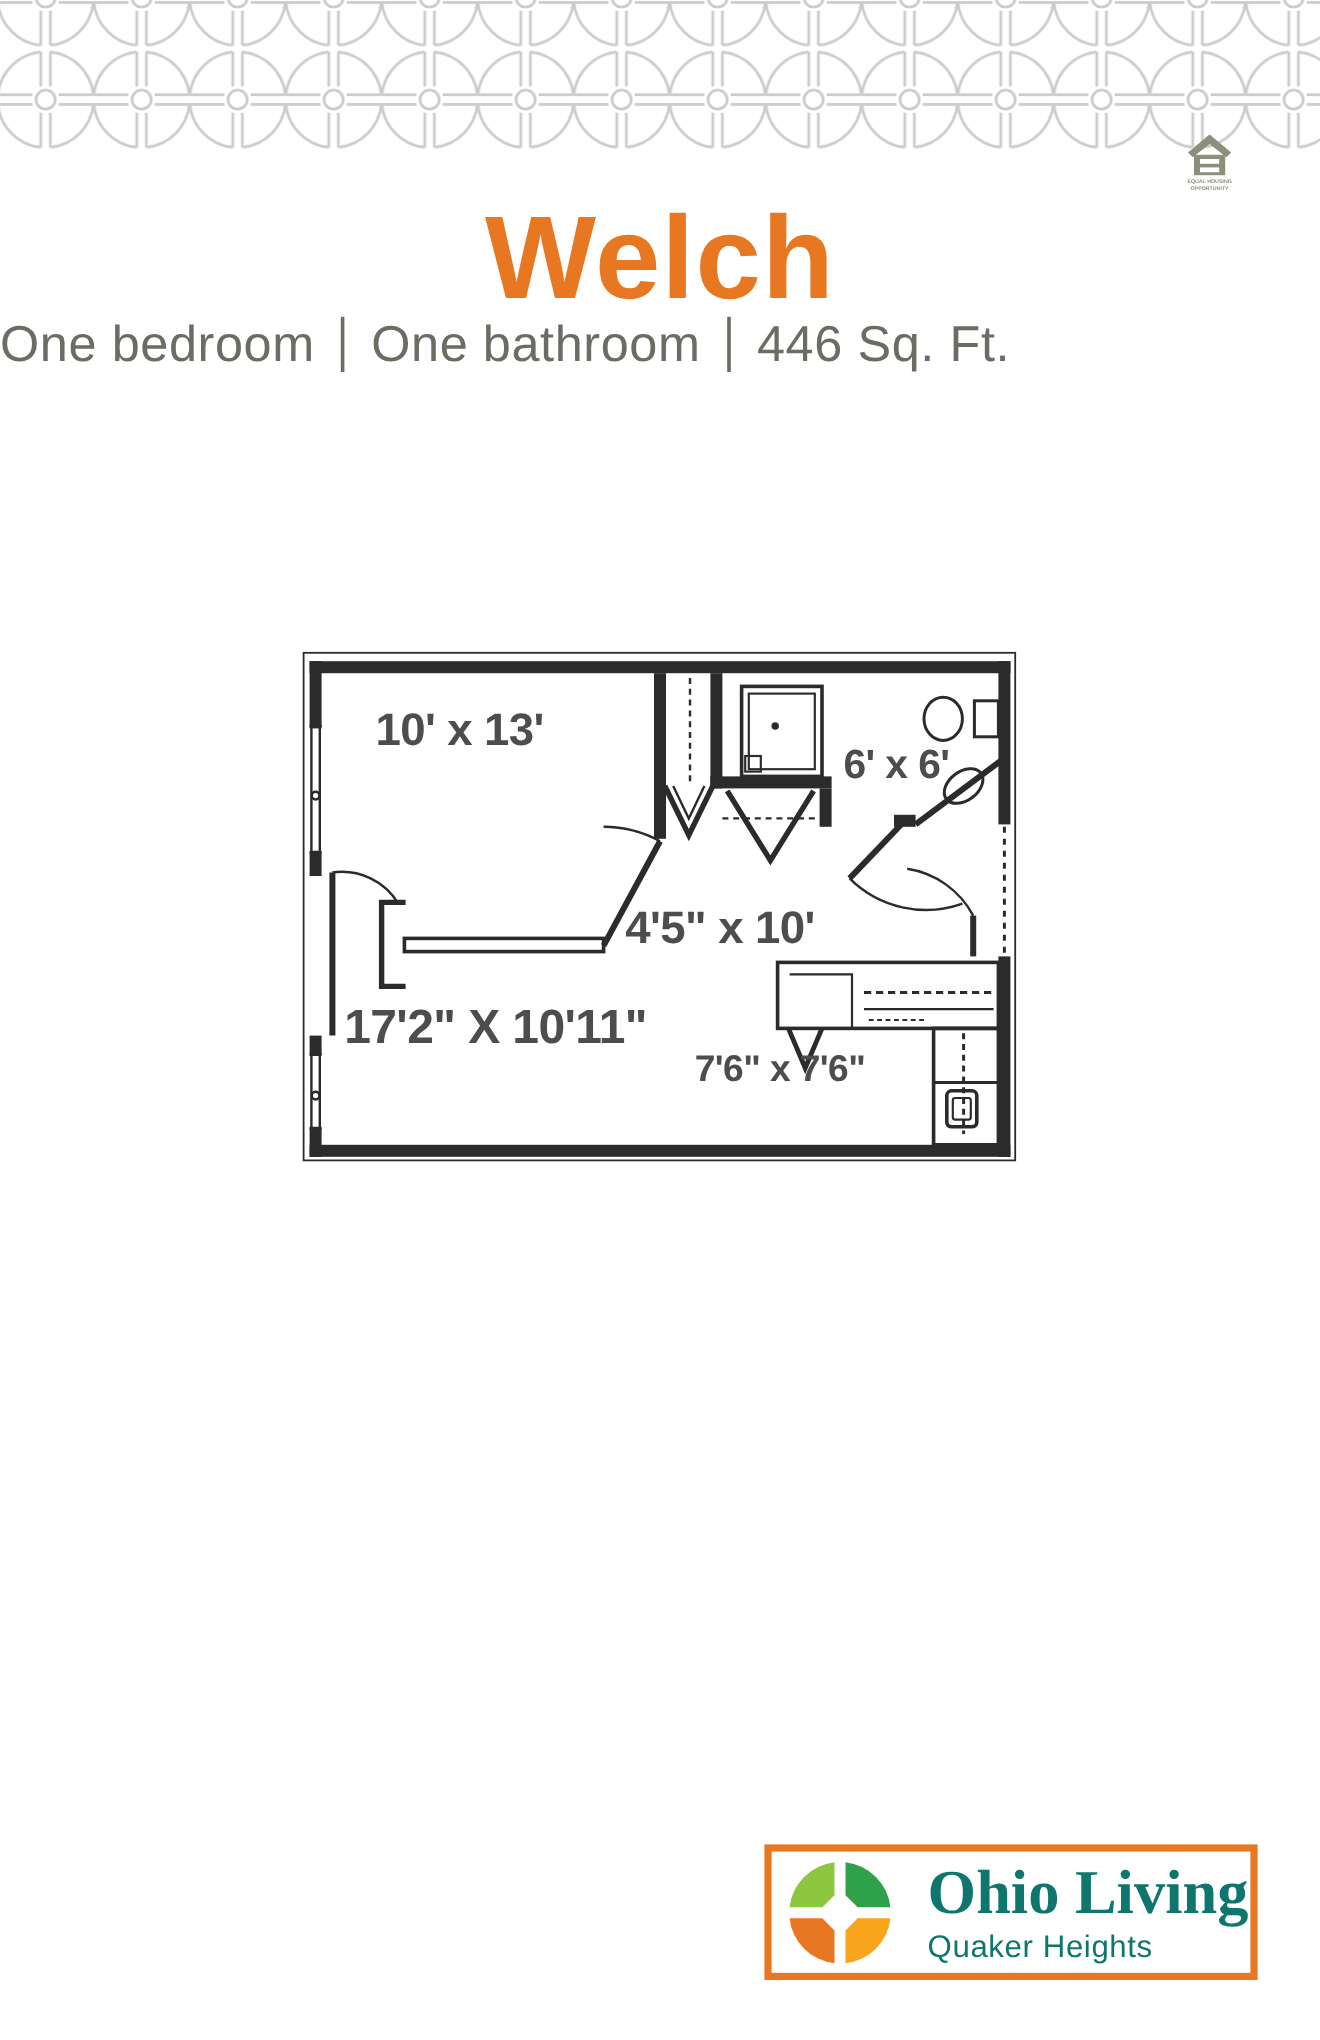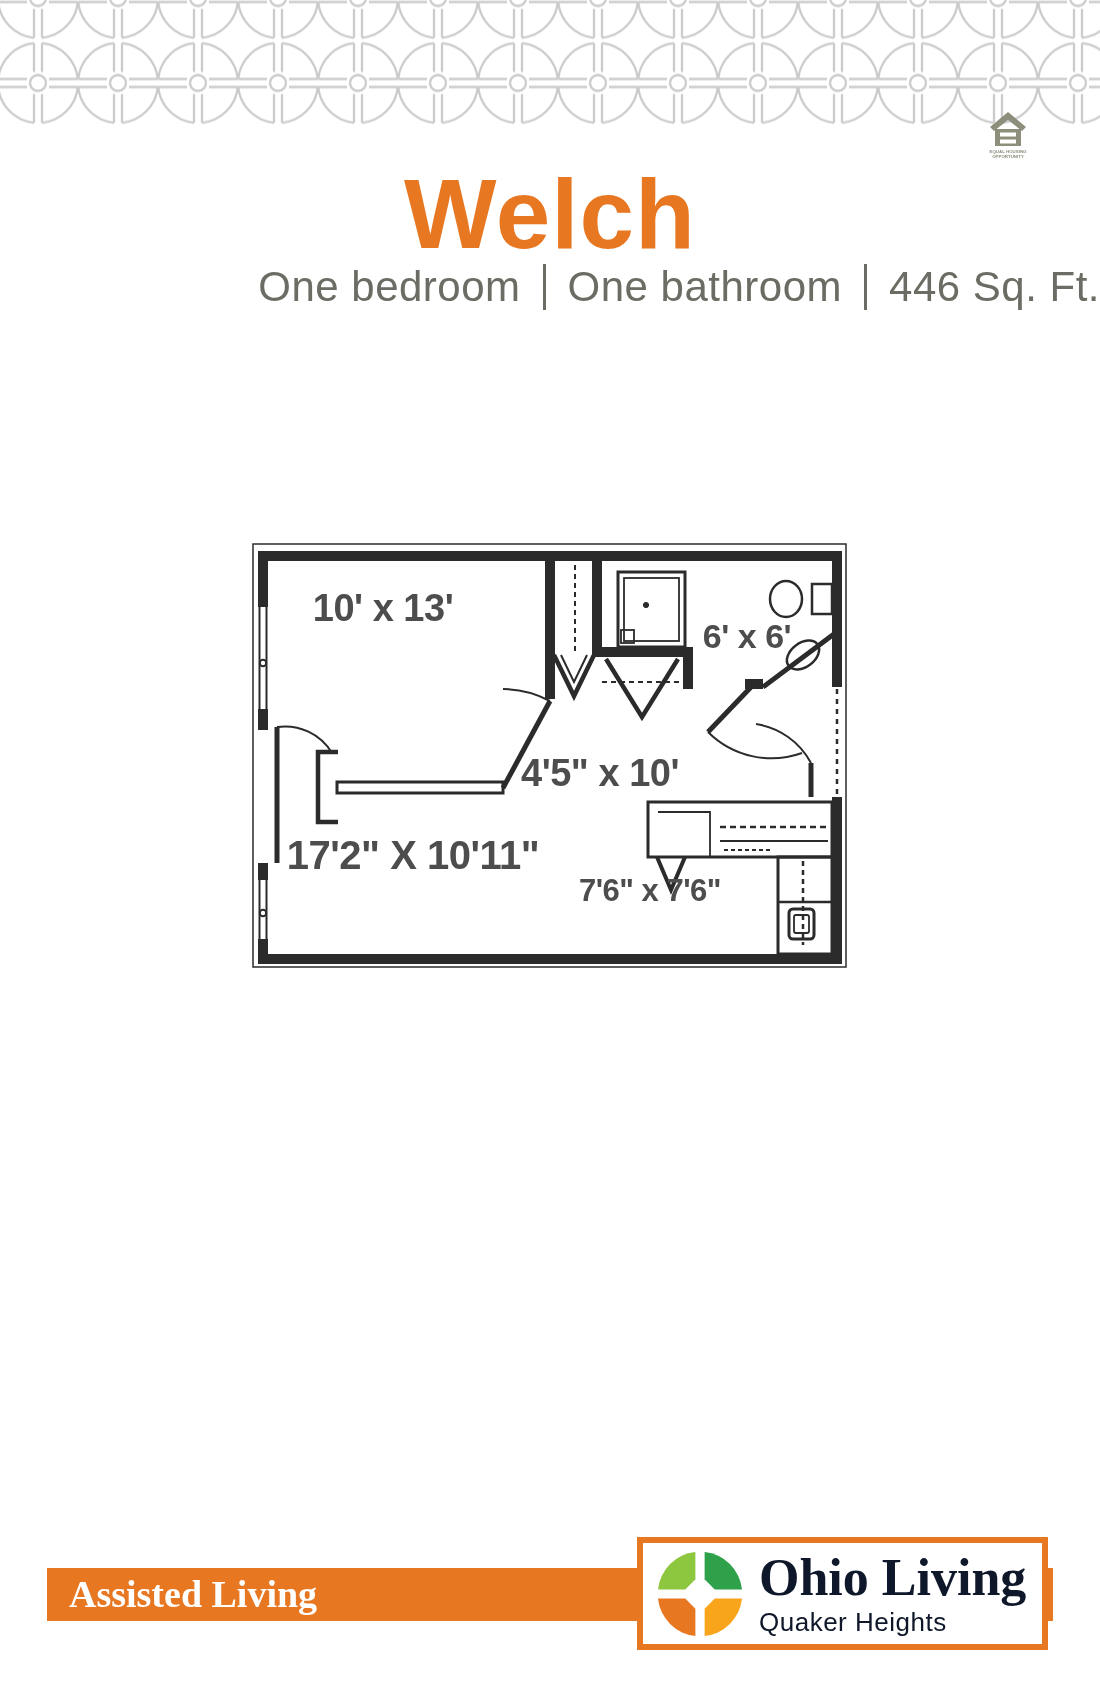--- a/index.html
+++ b/index.html
@@ -5,36 +5,36 @@
   html,body{margin:0;padding:0;background:#fff;}
   .page{position:relative;width:1100px;height:1700px;background:#ffffff;overflow:hidden;
         font-family:"Liberation Sans",sans-serif;}
   
   .pattern{position:absolute;left:0;top:0;}
   .eho{position:absolute;left:986px;top:110px;}
   
   .title{position:absolute;left:0;top:163px;width:1100px;text-align:center;
          font-family:Liberation Sans, sans-serif;font-weight:bold;font-size:98px;line-height:1.05;
          color:#E87722;letter-spacing:1px;}
-  .subtitle{position:absolute;left:0;top:262px;width:1100px;text-align:right;
+  .subtitle{position:absolute;left:0;top:262px;width:1100px;text-align:left;
             font-size:42px;line-height:50px;color:#6B6C63;letter-spacing:0.5px;}
   .subtitle .sep{display:inline-block;width:3px;height:46px;background:#6B6C63;
                  margin:0 22px;vertical-align:-9px;}
   
   .plan{position:absolute;left:250px;top:505px;}
   .plan text{font-family:"Liberation Sans",sans-serif;font-weight:bold;fill:#4d4d4d;
              letter-spacing:-0.5px;stroke:none;}
   
   .band{position:absolute;left:47px;top:1568px;width:1006px;height:53px;background:#E87722;
         color:#ffffff;font-family:"Liberation Serif",serif;font-weight:bold;font-size:38px;
         line-height:53px;padding-left:22px;box-sizing:border-box;}
   .logo-box{position:absolute;left:637px;top:1537px;width:411px;height:113px;background:#ffffff;
             border:6px solid #E87722;box-sizing:border-box;display:flex;align-items:center;}
   .logo-mark{margin-left:11px;flex:0 0 auto;}
-  .logo-text{margin-left:13px;color:#0f172a;}
+  .logo-text{margin-left:27px;color:#0f766e;}
   .logo-name{font-family:"Liberation Serif",serif;font-weight:bold;font-size:52px;line-height:52px;}
   .logo-sub{font-family:Liberation Sans, sans-serif;font-size:26px;line-height:26px;margin-top:5px;
             letter-spacing:0.5px;}
 </style>
 </head>
 <body>
 
 <div class="page">
 
   <svg class="pattern" width="1100" height="126">
@@ -169,23 +169,20 @@
       <g text-anchor="middle">
         <text x="133" y="116" font-size="38">10' x 13'</text>
         <text x="497" y="143" font-size="34">6' x 6'</text>
         <text x="350" y="281" font-size="38">4'5" x 10'</text>
         <text x="163" y="364" font-size="40">17'2" X 10'11"</text>
         <text x="400" y="396" font-size="31">7'6" x 7'6"</text>
       </g>
     </g>
   </svg>
 
-  <div class="band">
-    <span>Assisted Living</span>
-  </div>
 
   <div class="logo-box">
     <svg class="logo-mark" width="92" height="92" viewBox="-50 -50 100 100">
       <path d="M-5,-45.7 A46,46 0 0 0 -45.7,-5 L-16,-5 L-5,-16 Z" fill="#8DC63F"></path>
       <path d="M5,-45.7 A46,46 0 0 1 45.7,-5 L16,-5 L5,-16 Z" fill="#2FA14A"></path>
       <path d="M45.7,5 A46,46 0 0 1 5,45.7 L5,16 L16,5 Z" fill="#F9A51C"></path>
       <path d="M-45.7,5 A46,46 0 0 0 -5,45.7 L-5,16 L-16,5 Z" fill="#E87722"></path>
     </svg>
     <div class="logo-text">
       <div class="logo-name">Ohio Living</div>

